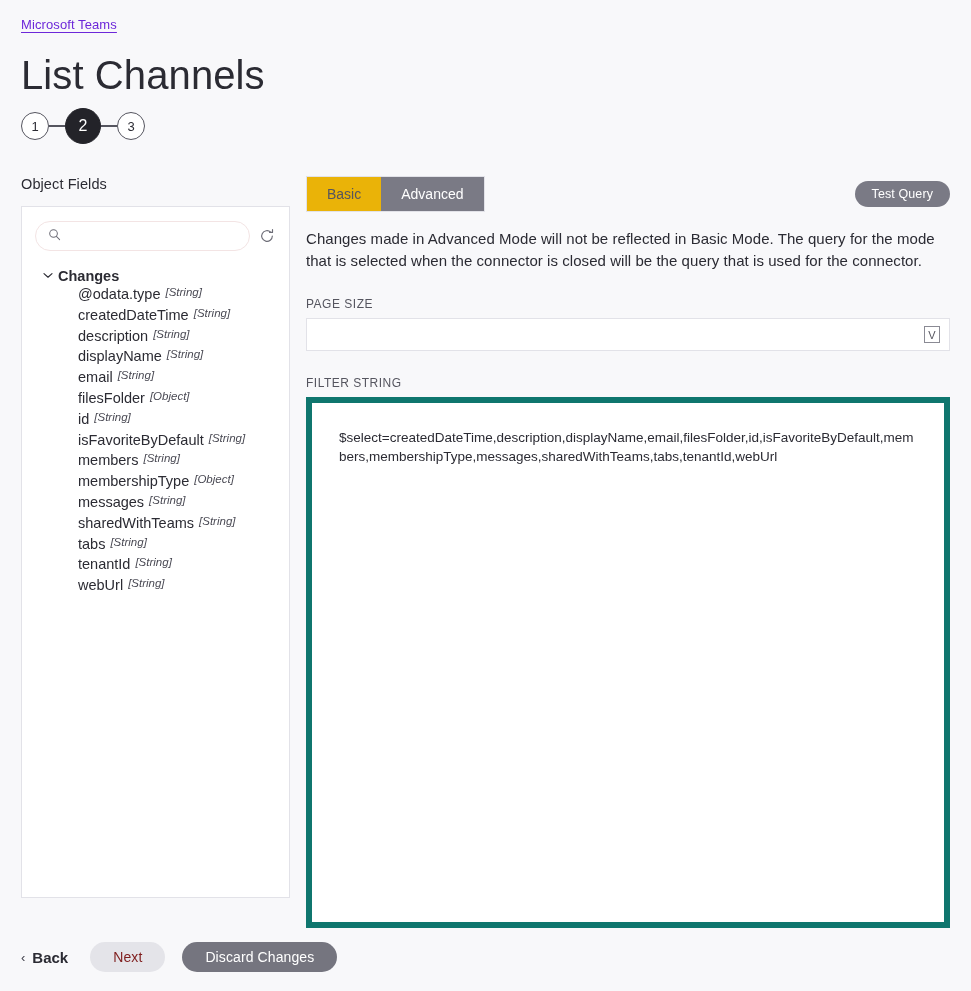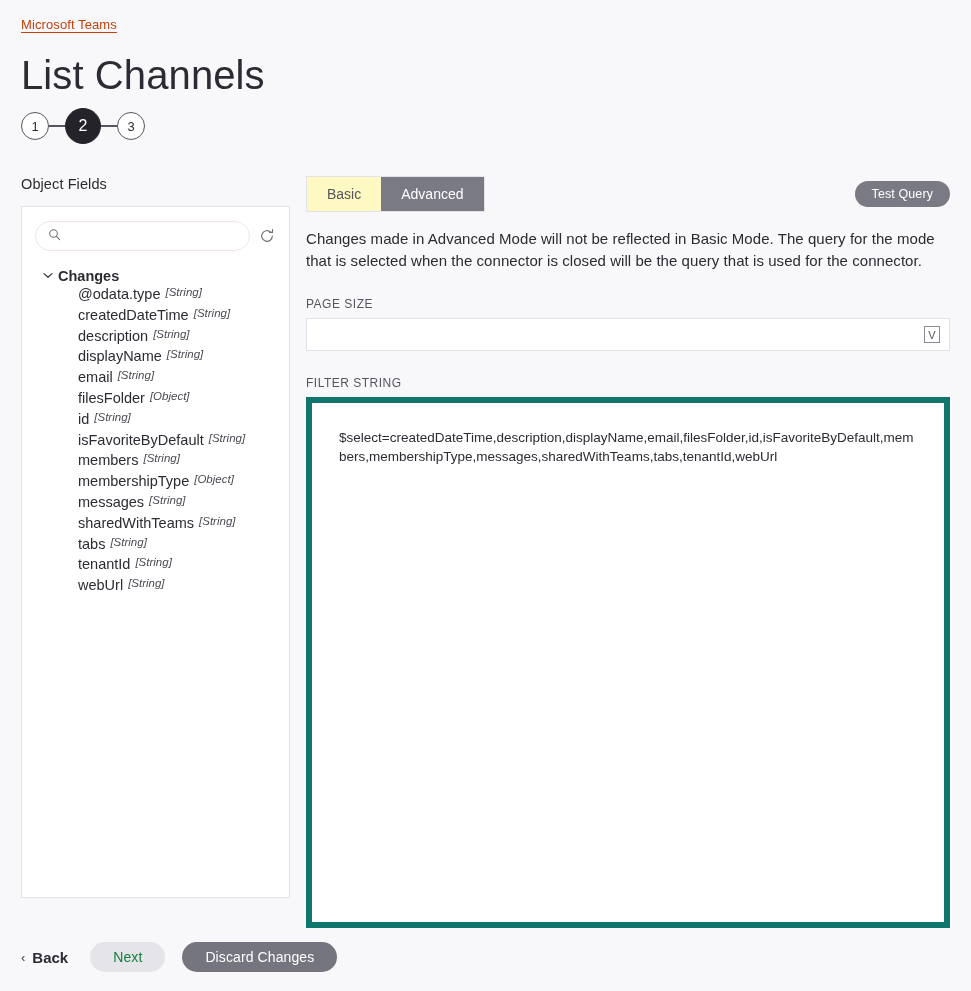--- a/index.html
+++ b/index.html
@@ -15,21 +15,21 @@
     overflow: hidden;
     position: relative;
   }
 
   
   .breadcrumb {
     position: absolute;
     left: 21px;
     top: 17px;
     font-size: 13px;
-    color: #c2410c;
+    color: #6d28d9;
     text-decoration: underline;
     text-underline-offset: 3px;
     cursor: pointer;
     letter-spacing: .1px;
   }
   .page-title {
     position: absolute;
     left: 21px;
     top: 53px;
     font-size: 40px;
@@ -196,21 +196,21 @@
     background: #fff;
   }
   .tab {
     display: flex;
     align-items: center;
     justify-content: center;
     padding: 0 20px;
     font-size: 14px;
     color: #55555f;
     cursor: pointer;
-    background: #fef9c3;
+    background: #eab308;
     box-sizing: border-box;
   }
   .tab.active {
     background: #7a7a85;
     color: #ffffff;
   }
   .pill-btn {
     border: none;
     border-radius: 16px;
     height: 26px;
@@ -313,21 +313,21 @@
     border-radius: 17px;
     height: 30px;
     padding: 0 23px;
     font-size: 14px;
     font-family: "Liberation Sans", sans-serif;
     cursor: pointer;
     letter-spacing: .1px;
   }
   .footer-pill.disabled {
     background: #e4e4e9;
-    color: #15803d;
+    color: #7f1d1d;
     cursor: default;
   }
   .footer-pill.primary {
     background: #75757f;
     color: #ffffff;
   }
 </style>
 </head>
 <body>
 

